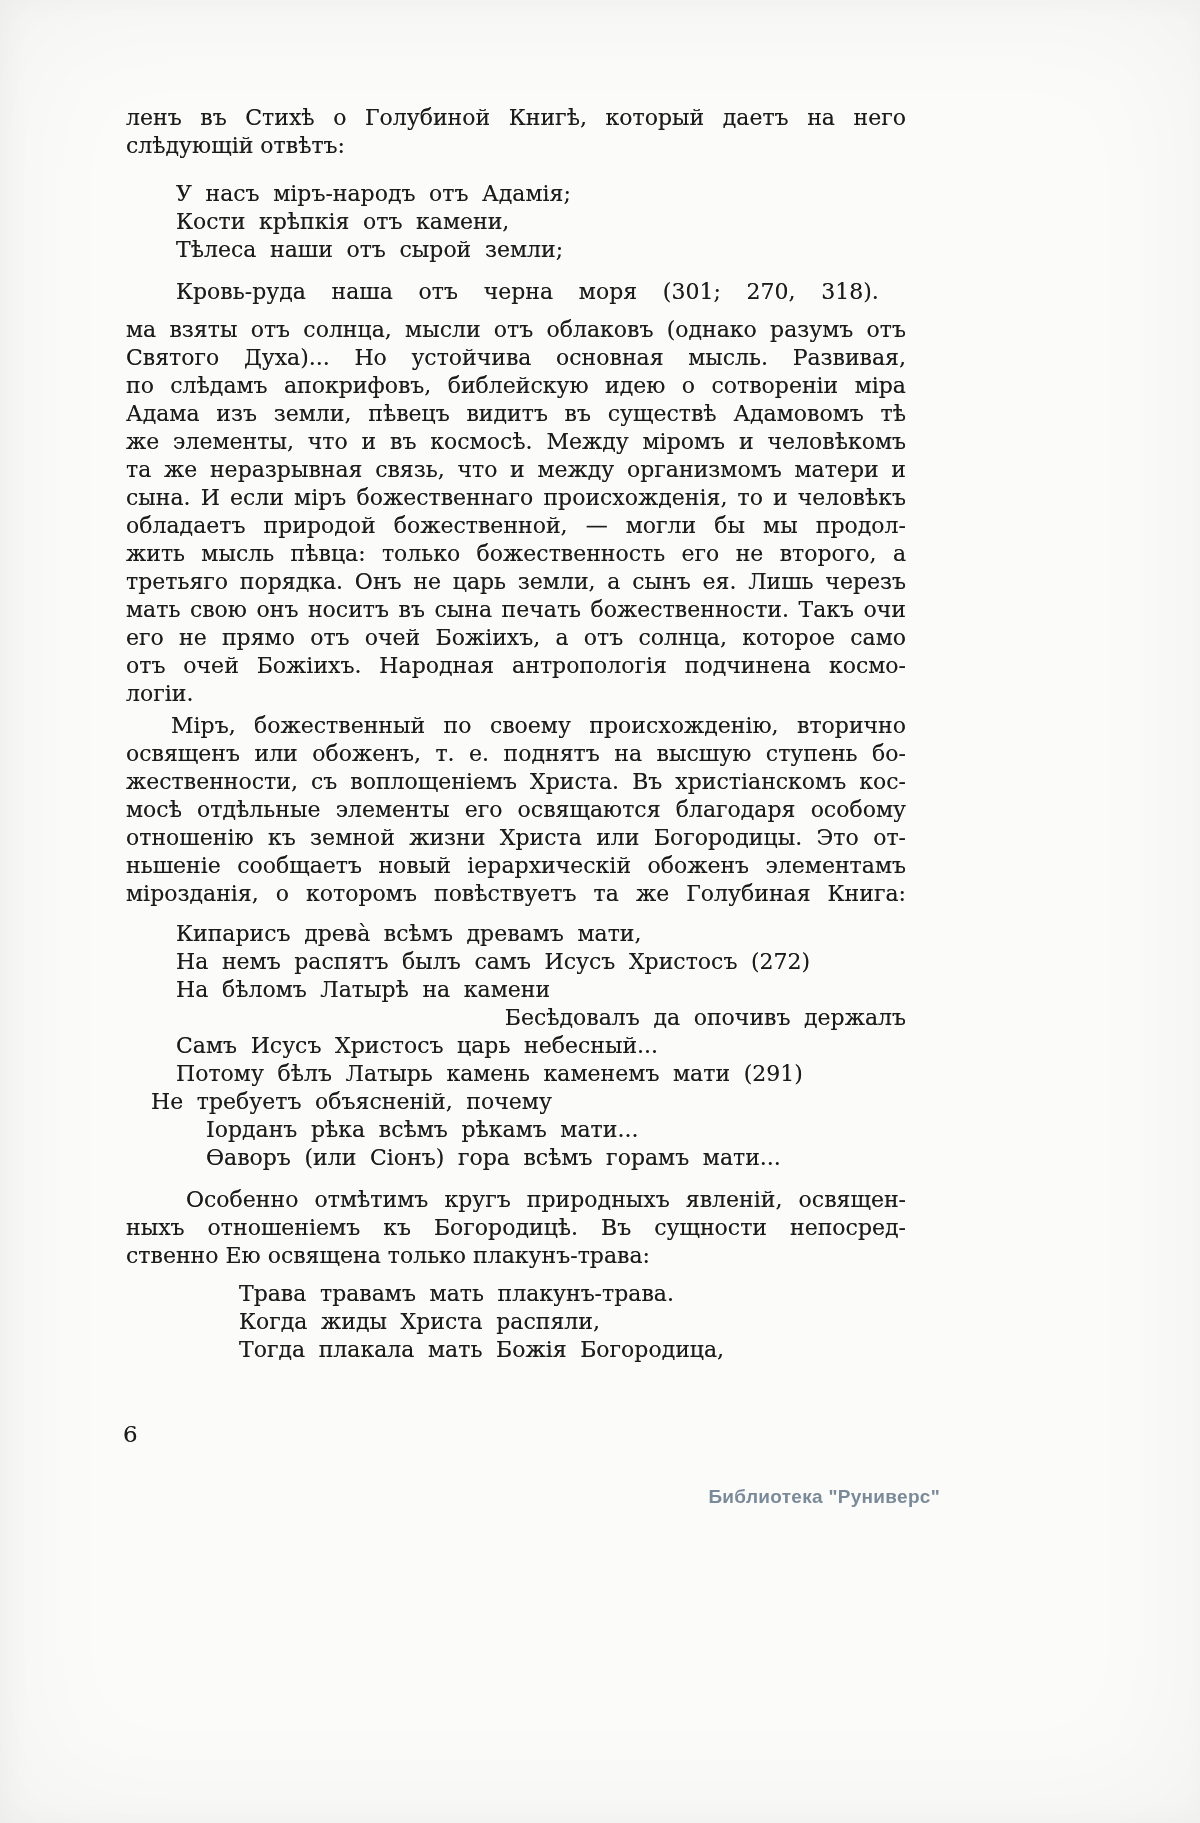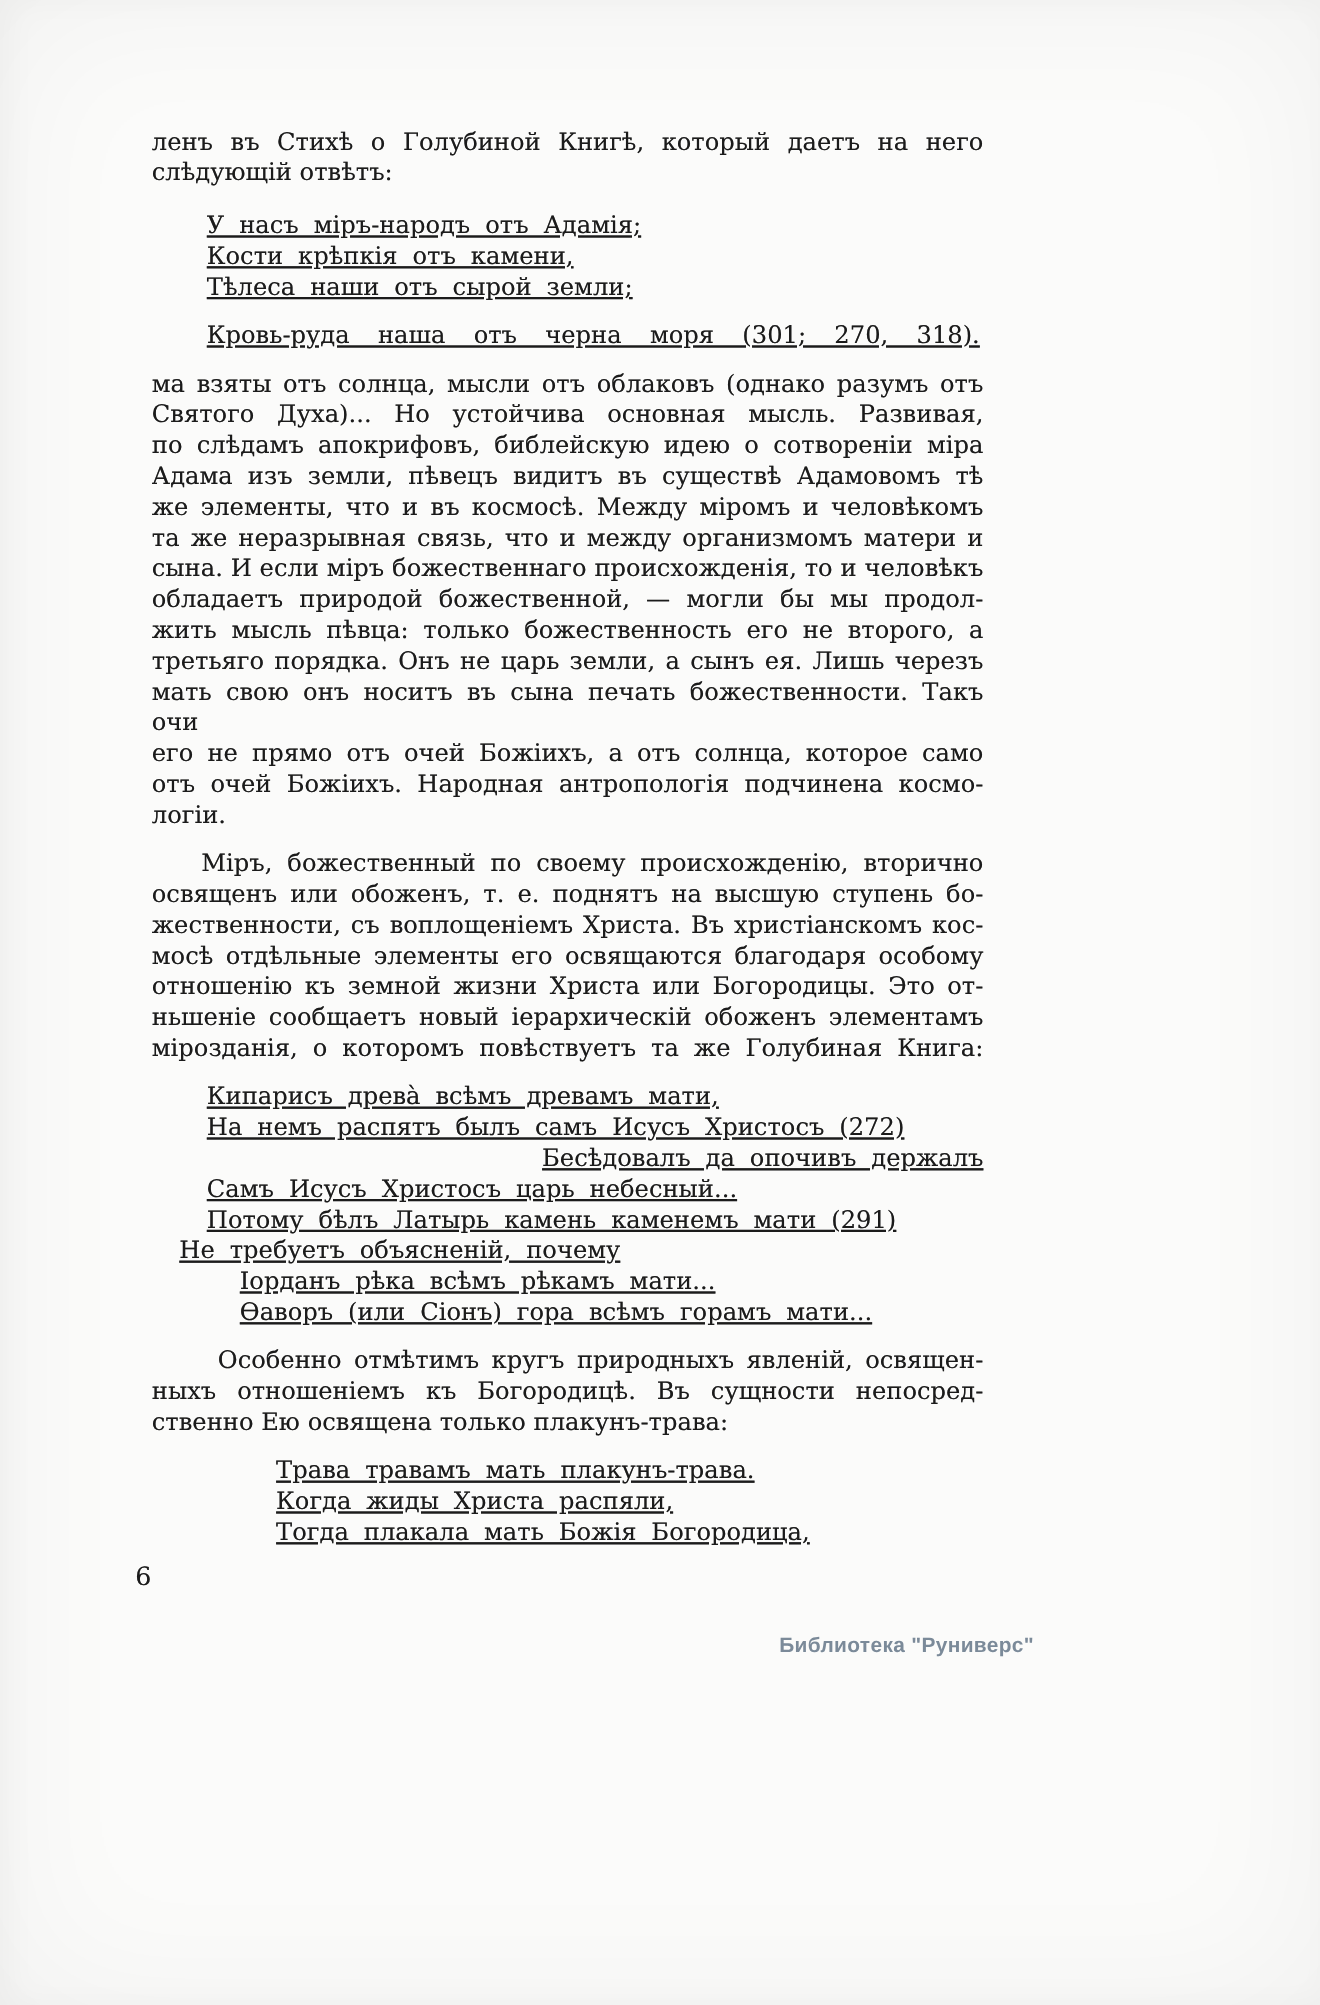--- a/index.html
+++ b/index.html
@@ -17,32 +17,32 @@
     overflow: hidden;
     font-family: "DejaVu Serif", "Liberation Serif", serif;
     color: #1b1b1b;
   }
   .text-col {
     position: absolute;
     left: 122px;
     top: 100px;
     width: 788px;
   }
-  .block { margin: 16px; }
+  .block { margin: 4px; }
   .line {
     font-size: 22px;
     line-height: 28px;
     white-space: normal;
     text-shadow: 0 0 0.5px rgba(0,0,0,0.5);
   }
   .line.just {
     text-align: justify;
     text-align-last: justify;
   }
-  .line.verse { word-spacing: 0.3em; text-decoration: underline; }
+  .line.verse { word-spacing: 0.3em; }
   .line.wide  { word-spacing: 0.85em; }
   .page-number {
     position: absolute;
     left: 123px;
     top: 1420px;
     font-size: 23px;
     line-height: 28px;
     text-shadow: 0 0 0.5px rgba(0,0,0,0.5);
   }
   .watermark {
@@ -94,20 +94,21 @@
         <div class="line just">освященъ или обоженъ, т. е. поднятъ на высшую ступень бо-</div>
         <div class="line just">жественности, съ воплощеніемъ Христа. Въ христіанскомъ кос-</div>
         <div class="line just">мосѣ отдѣльные элементы его освящаются благодаря особому</div>
         <div class="line just">отношенію къ земной жизни Христа или Богородицы. Это от-</div>
         <div class="line just">ньшеніе сообщаетъ новый іерархическій обоженъ элементамъ</div>
         <div class="line just">мірозданія, о которомъ повѣствуетъ  та же Голубиная Книга:</div>
       </div>
       <div class="block" style="margin-top: 12px;">
         <div class="line verse" style="margin-left: 50px;">Кипарисъ древа̀ всѣмъ древамъ мати,</div>
         <div class="line verse" style="margin-left: 50px;">На немъ распятъ былъ самъ Исусъ Христосъ (272)</div>
+        <div class="line verse" style="margin-left: 50px;">На бѣломъ Латырѣ на камени</div>
         <div class="line verse" style="margin-left: 50px; text-align: right;">Бесѣдовалъ да опочивъ держалъ</div>
         <div class="line verse" style="margin-left: 50px;">Самъ Исусъ Христосъ царь небесный...</div>
         <div class="line verse" style="margin-left: 50px;">Потому бѣлъ Латырь камень каменемъ мати (291)</div>
         <div class="line verse" style="margin-left: 25px;">Не требуетъ объясненій, почему</div>
         <div class="line verse" style="margin-left: 80px;">Іорданъ рѣка всѣмъ рѣкамъ мати...</div>
         <div class="line verse" style="margin-left: 80px;">Ѳаворъ (или Сіонъ) гора всѣмъ горамъ мати...</div>
       </div>
       <div class="block" style="margin-top: 14px;">
         <div class="line just" style="margin-left: 60px;">Особенно отмѣтимъ кругъ природныхъ явленій, освящен-</div>
         <div class="line just">ныхъ отношеніемъ къ Богородицѣ. Въ сущности непосред-</div>

